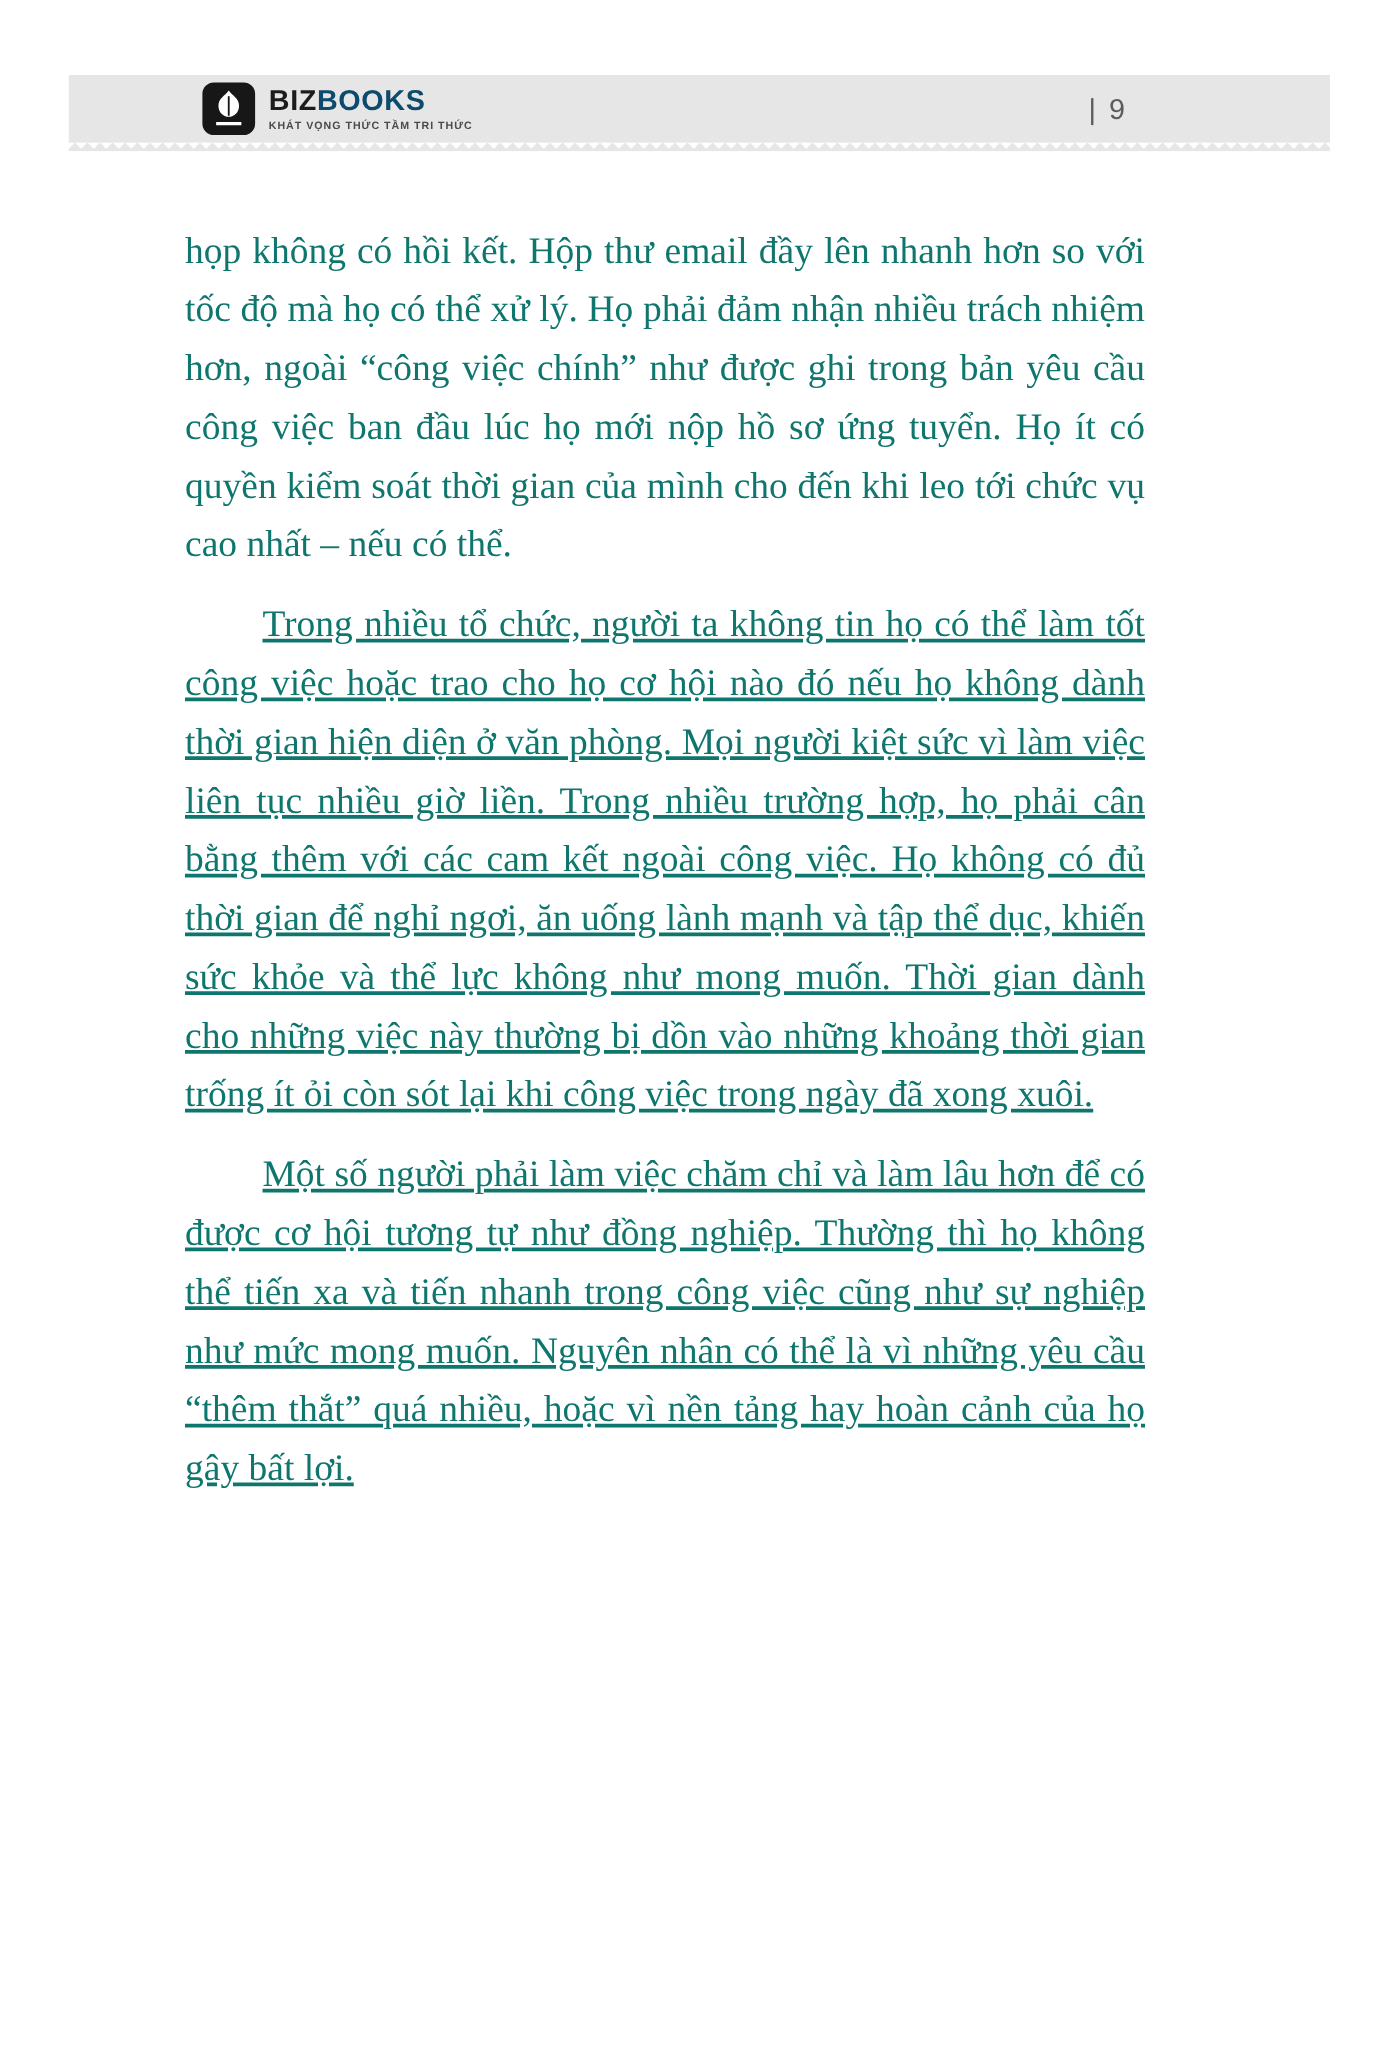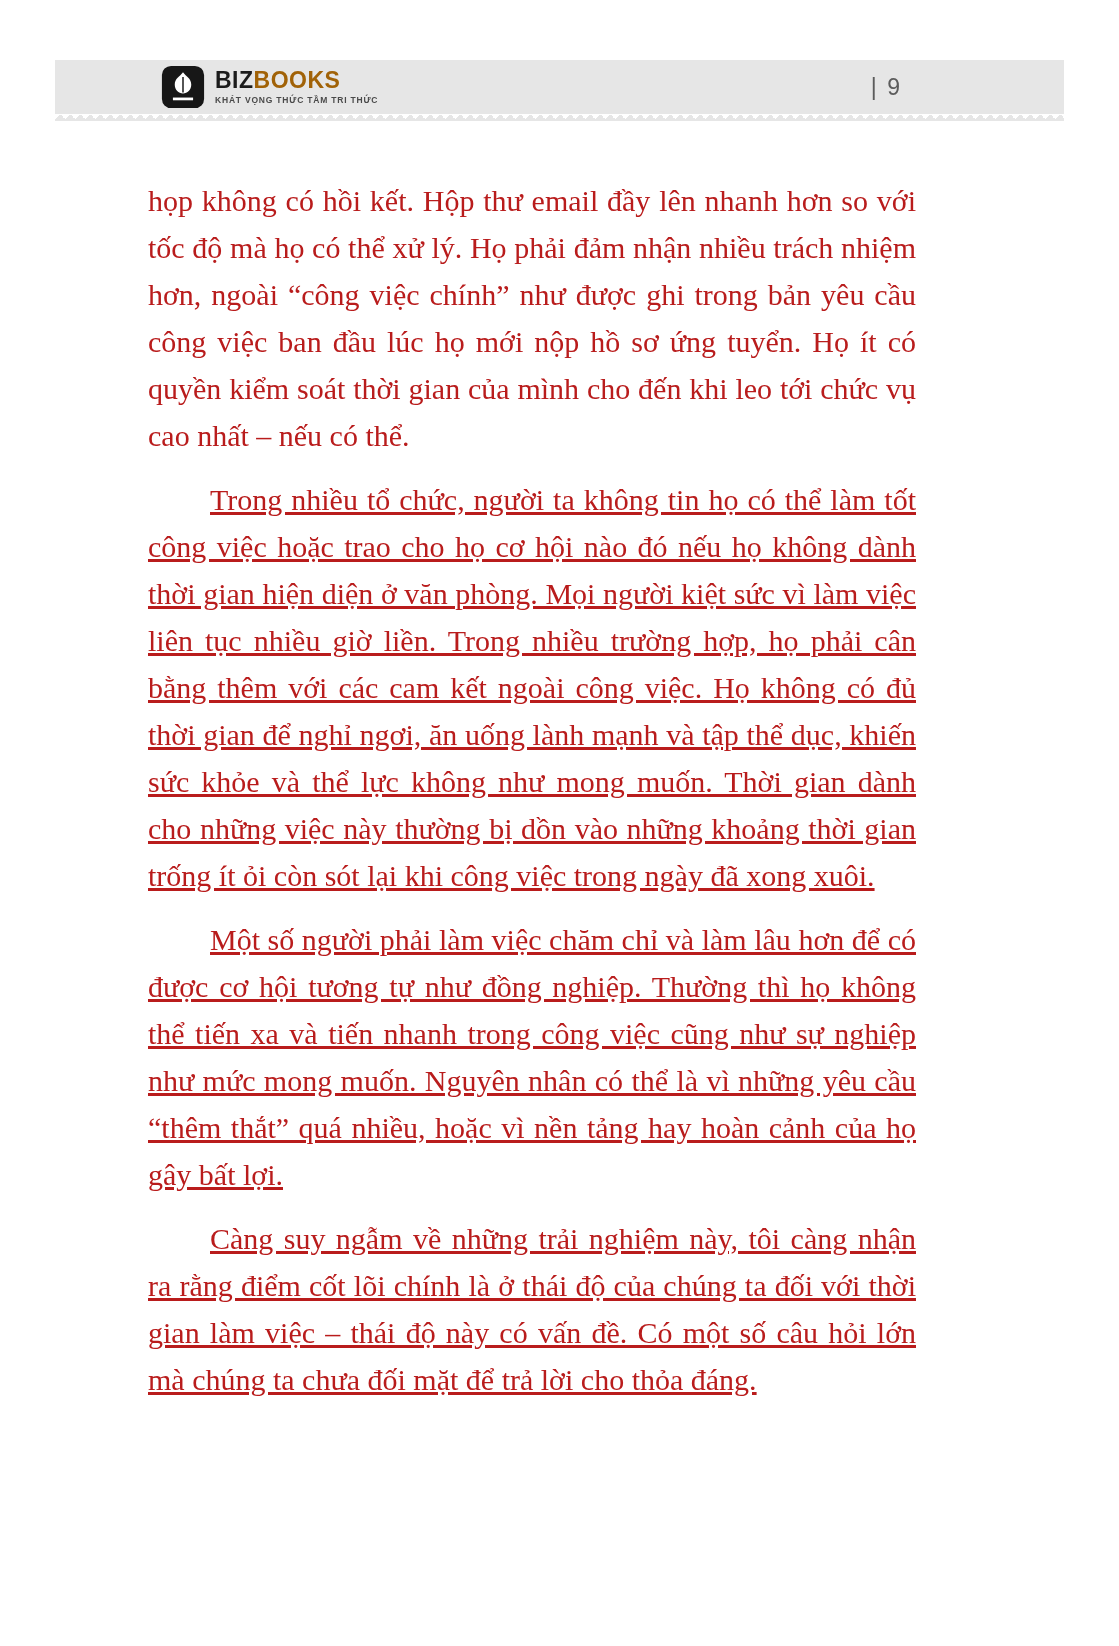--- a/index.html
+++ b/index.html
@@ -30,21 +30,21 @@
   .brand { display: flex; align-items: center; gap: 10px; }
   .logo-box { width: 44px; height: 44px; display: block; flex: 0 0 auto; }
   .brand-text { display: flex; flex-direction: column; line-height: 1; }
   .brand-name {
     font-family: "Liberation Sans", sans-serif;
     font-weight: bold;
     font-size: 23px;
     letter-spacing: 0.5px;
     color: #1c1c1c;
   }
-  .brand-name .books { color: #a16207; margin-top: 47px; }
+  .brand-name .books { color: #0c4a6e; margin-top: 47px; }
   .tagline {
     font-family: "Liberation Sans", sans-serif;
     font-size: 8.5px;
     letter-spacing: 0.8px;
     color: #4a4a4a;
     margin-top: 4px;
     font-weight: bold;
   }
   .pagenum {
     font-family: "Liberation Sans", sans-serif;
@@ -52,21 +52,21 @@
     color: #5c5c5c;
     letter-spacing: 2px;
   }
 
   
   .content {
     width: 768px;
     margin: 56px 13px 0 148px;
     font-size: 30px;
     line-height: 47px;
-    color: #b91c1c;
+    color: #0f766e;
     text-align: justify;
   }
   .content p { margin: 0 0 17px 0; }
   .content p.indent { text-indent: 62px; text-decoration: underline; }
   .content p.no-indent { text-indent: 0; }
 </style>
 </head>
 <body>
 
 <div class="page">
@@ -87,16 +87,15 @@
       </div>
       <div class="pagenum">| 9</div>
     </div>
     <div class="zigzag"></div>
   </header>
 
   <main class="content" id="paragraphs">
       <p class="no-indent">họp không có hồi kết. Hộp thư email đầy lên nhanh hơn so với tốc độ mà họ có thể xử lý. Họ phải đảm nhận nhiều trách nhiệm hơn, ngoài “công việc chính” như được ghi trong bản yêu cầu công việc ban đầu lúc họ mới nộp hồ sơ ứng tuyển. Họ ít có quyền kiểm soát thời gian của mình cho đến khi leo tới chức vụ cao nhất – nếu có thể.</p>
       <p class="indent">Trong nhiều tổ chức, người ta không tin họ có thể làm tốt công việc hoặc trao cho họ cơ hội nào đó nếu họ không dành thời gian hiện diện ở văn phòng. Mọi người kiệt sức vì làm việc liên tục nhiều giờ liền. Trong nhiều trường hợp, họ phải cân bằng thêm với các cam kết ngoài công việc. Họ không có đủ thời gian để nghỉ ngơi, ăn uống lành mạnh và tập thể dục, khiến sức khỏe và thể lực không như mong muốn. Thời gian dành cho những việc này thường bị dồn vào những khoảng thời gian trống ít ỏi còn sót lại khi công việc trong ngày đã xong xuôi.</p>
       <p class="indent">Một số người phải làm việc chăm chỉ và làm lâu hơn để có được cơ hội tương tự như đồng nghiệp. Thường thì họ không thể tiến xa và tiến nhanh trong công việc cũng như sự nghiệp như mức mong muốn. Nguyên nhân có thể là vì những yêu cầu “thêm thắt” quá nhiều, hoặc vì nền tảng hay hoàn cảnh của họ gây bất lợi.</p>
-      <p class="indent">Càng suy ngẫm về những trải nghiệm này, tôi càng nhận ra rằng điểm cốt lõi chính là ở thái độ của chúng ta đối với thời gian làm việc – thái độ này có vấn đề. Có một số câu hỏi lớn mà chúng ta chưa đối mặt để trả lời cho thỏa đáng.</p>
     </main>
 
 </div>
 
 </body></html>

